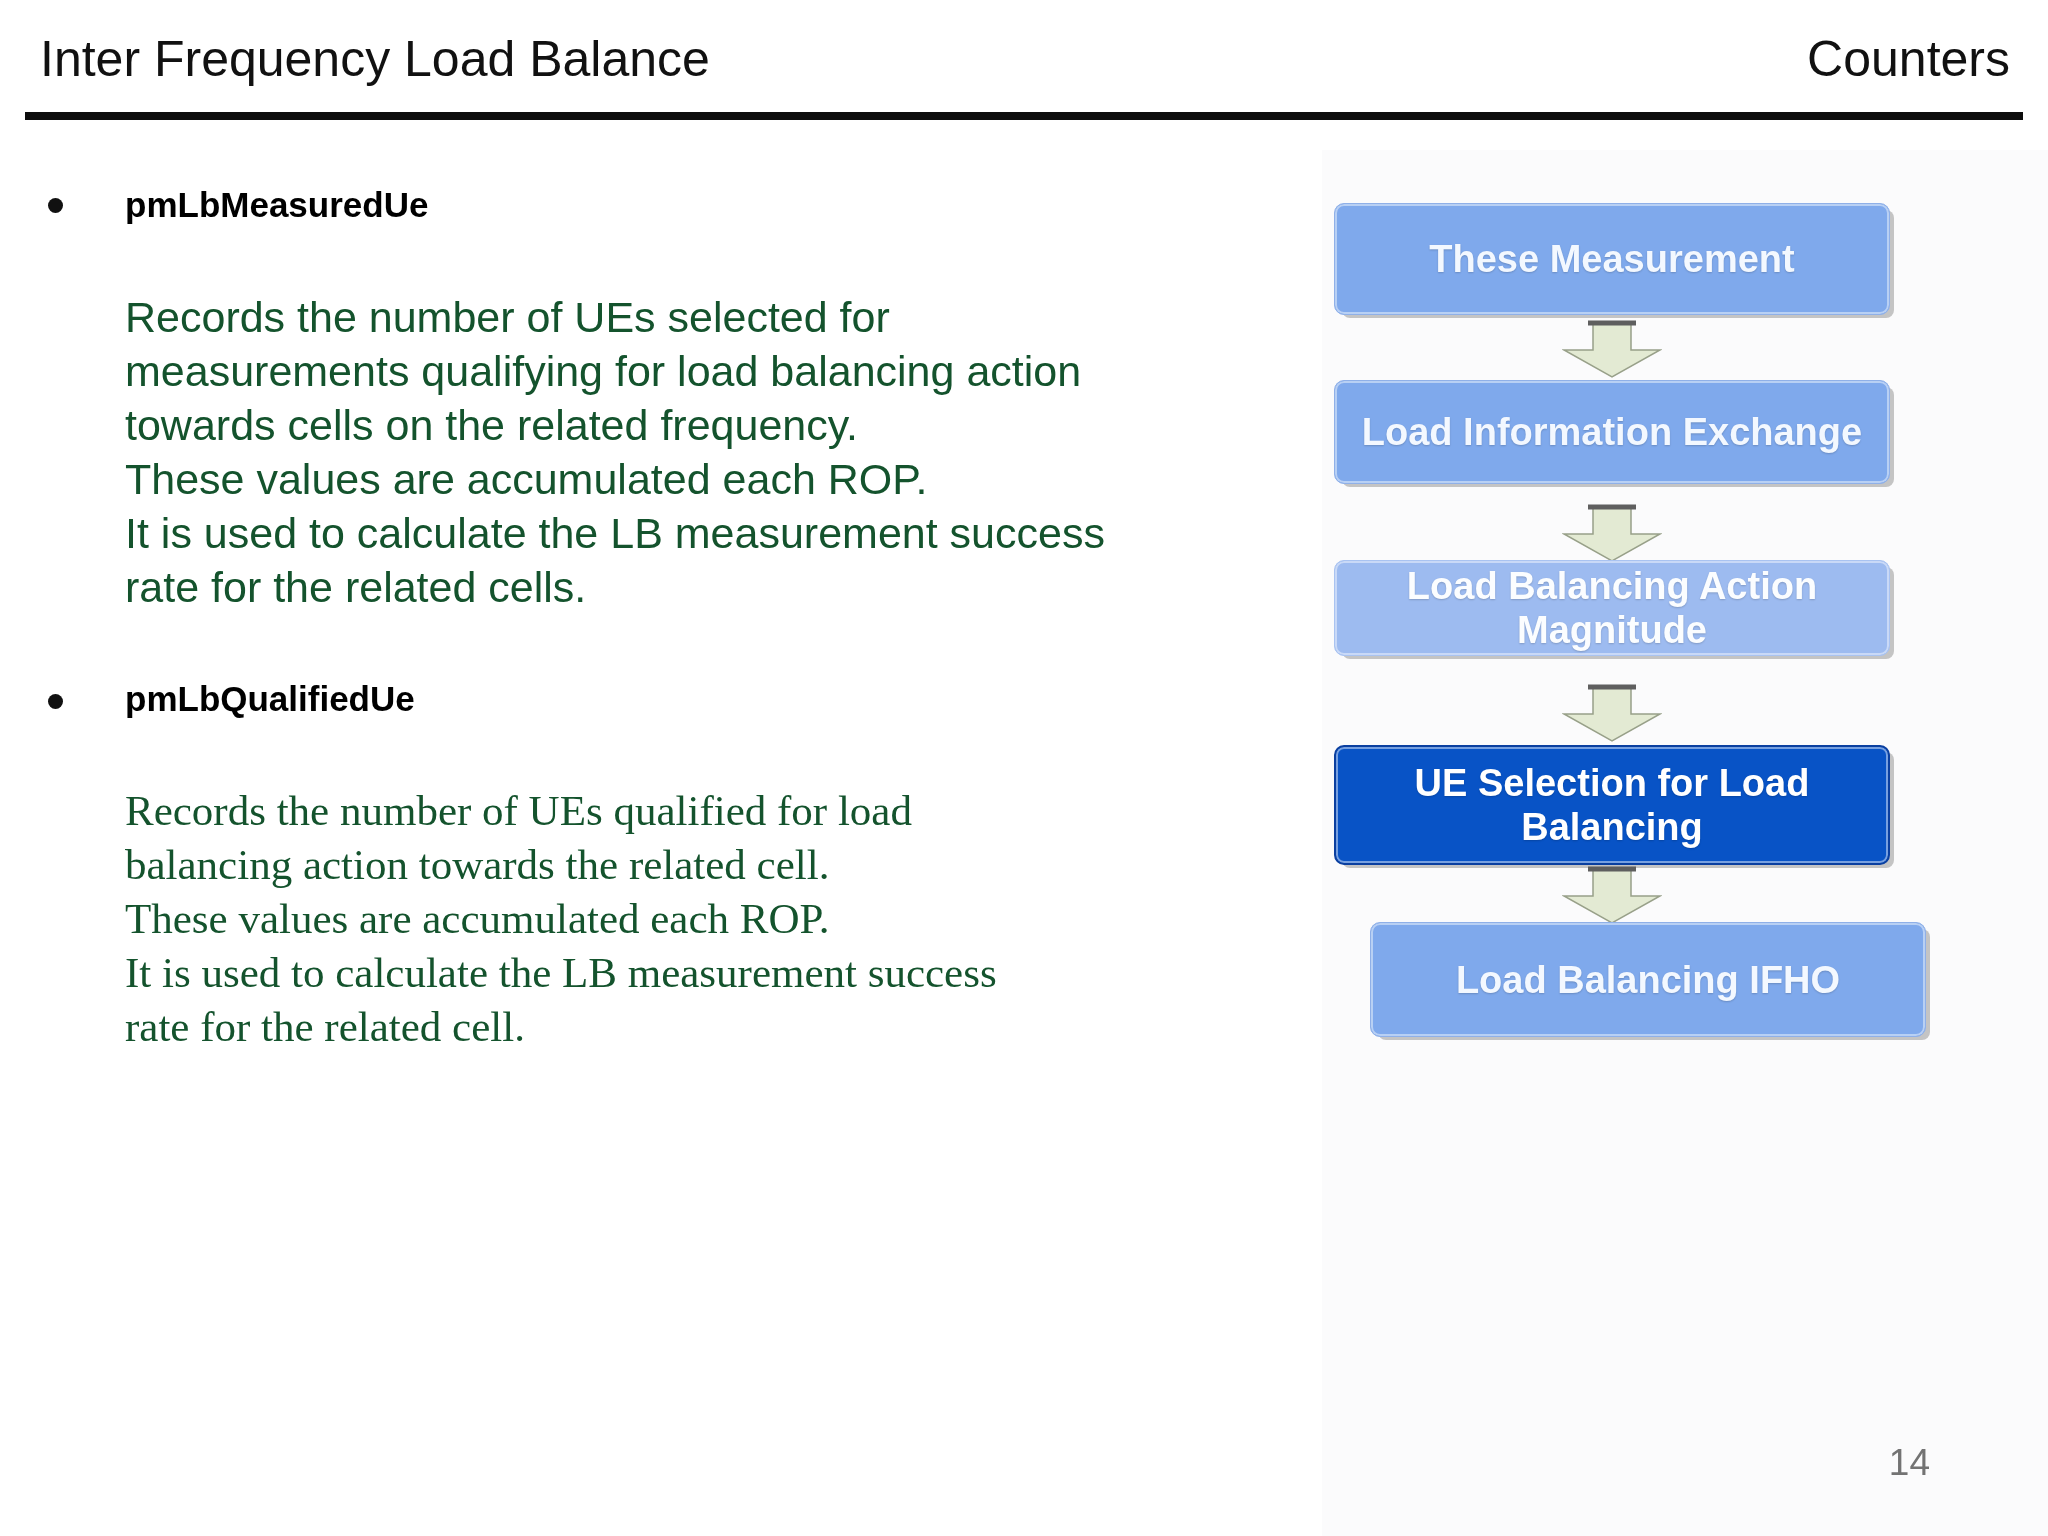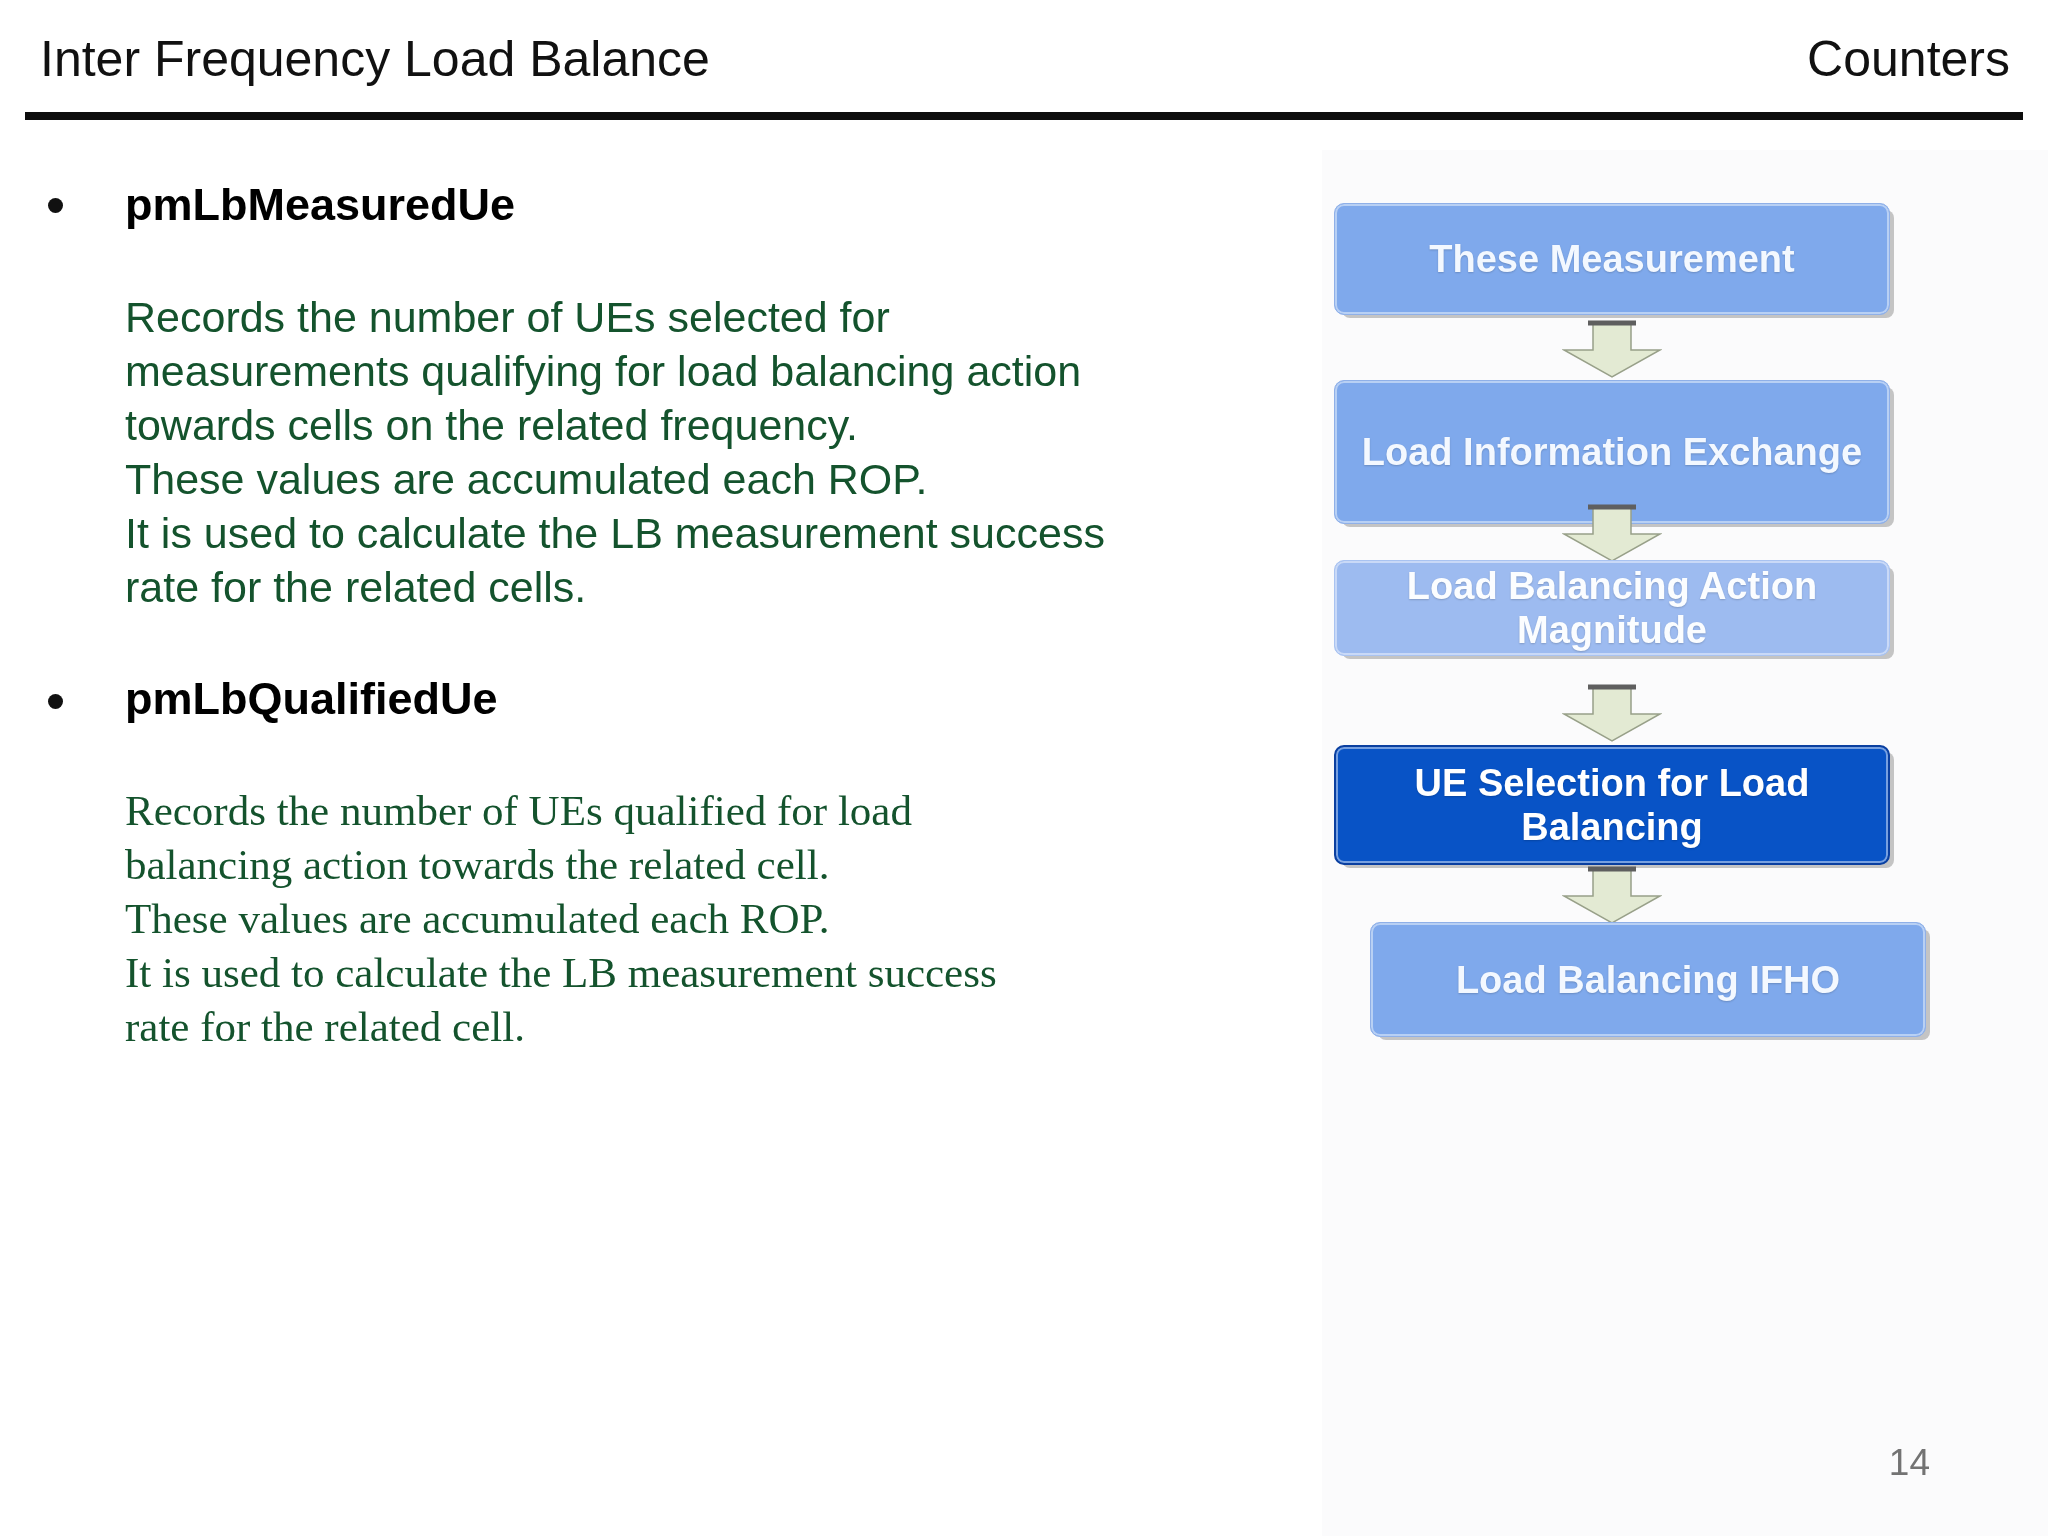--- a/index.html
+++ b/index.html
@@ -25,21 +25,21 @@
   }
   
   .bullet-dot{
     position:absolute;left:48px;width:15px;height:15px;
     border-radius:50%;background:#111;
   }
   .dot-1{top:198px;}
   .dot-2{top:694px;}
   .term{
     position:absolute;left:125px;
-    font-size:45px;font-weight:bold;color:#000;line-height:54px;
+    font-size:35px;font-weight:bold;color:#000;line-height:54px;
   }
   .term-1{top:178px;}
   .term-2{top:672px;}
   .desc{
     position:absolute;left:125px;
     font-size:43px;color:#14532d;line-height:54px;
     white-space:pre-line;
   }
   .desc-1{top:290px;}
   .desc-2{top:784px;font-family:Liberation Serif, serif;}
@@ -57,21 +57,21 @@
     font-size:38px;font-weight:bold;line-height:44px;
     color:#f3f8ff;
     text-shadow:0 1px 2px rgba(0,0,0,0.18);
     box-shadow:6px 5px 0 -2px #c4c4c4, inset 0 0 0 2px rgba(255,255,255,0.45);
     box-sizing:border-box;
   }
   .step-normal{background:#7fa9ec;border:1px solid #8fb0e8;}
   .step-faded{background:#9dbbf0;border:1px solid #a9c3f1;color:#fbfdff;}
   .step-active{background:#0853c6;border:2px solid #0a3fa0;color:#ffffff;}
   .step-1{top:203px;height:112px;}
-  .step-2{top:380px;height:144px;}
+  .step-2{top:380px;height:104px;}
   .step-3{top:560px;height:96px;}
   .step-4{top:745px;height:120px;}
   .step-5{top:922px;height:115px;margin-left:36px;}
   .flow-arrow{
     position:absolute;left:1562px;width:100px;height:60px;
   }
   .arrow-1{top:320px;}
   .arrow-2{top:504px;}
   .arrow-3{top:684px;}
   .arrow-4{top:866px;}

